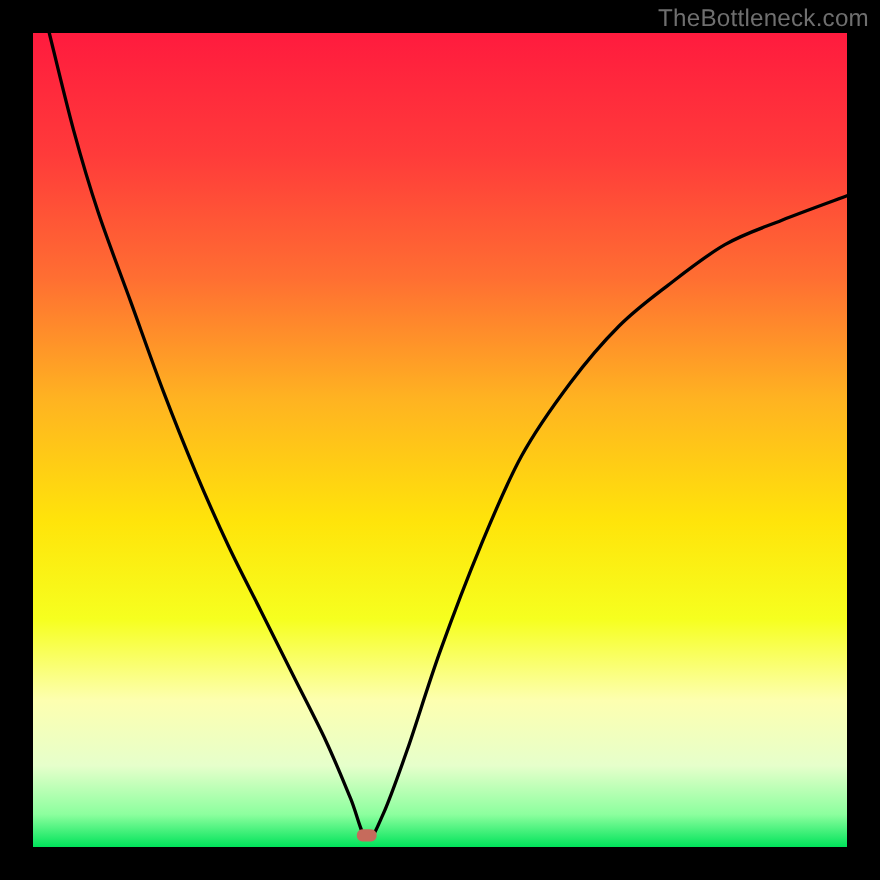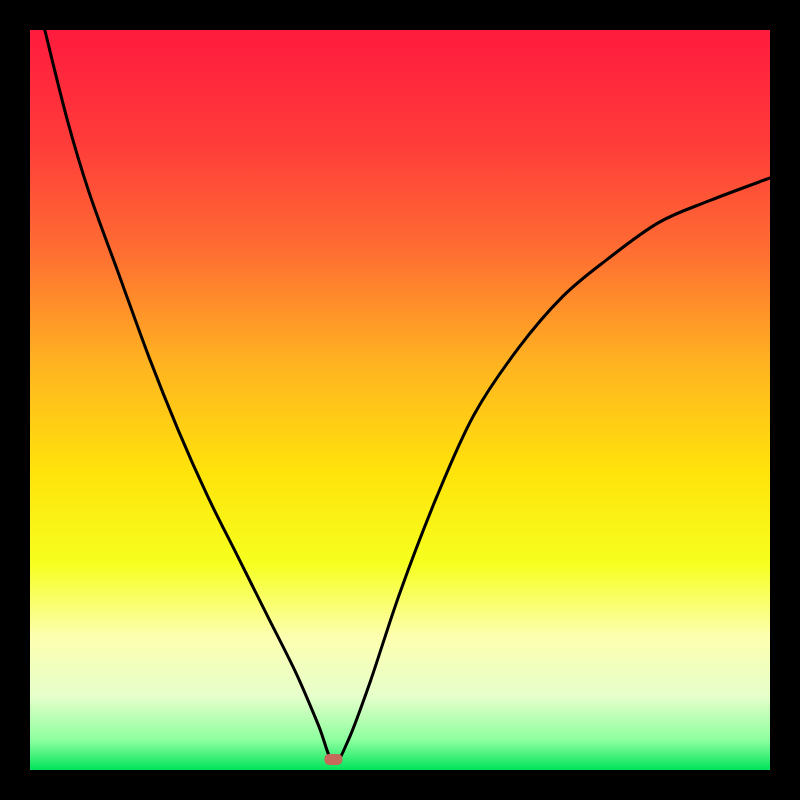--- a/index.html
+++ b/index.html
@@ -35,20 +35,21 @@
     font-weight: 500;
     letter-spacing: 0.2px;
   }
   svg { display: block; }
 </style>
 </head>
 <body>
 
 <div class="frame">
 
+  <div class="watermark">TheBottleneck.com</div>
 
   <div class="plot">
     <svg id="chart-svg" width="740" height="740" viewBox="0 0 740 740">
       <defs>
         <linearGradient id="bg-grad" x1="0" y1="0" x2="0" y2="1">
             <stop offset="0%" stop-color="#ff1b3e"></stop>
             <stop offset="15%" stop-color="#ff3b3a"></stop>
             <stop offset="30%" stop-color="#ff6e32"></stop>
             <stop offset="45%" stop-color="#ffb321"></stop>
             <stop offset="60%" stop-color="#ffe40a"></stop>

